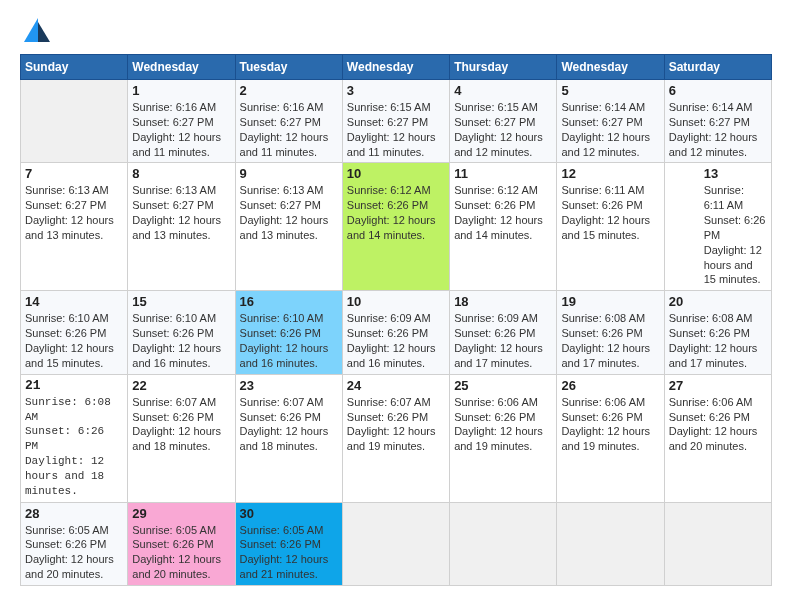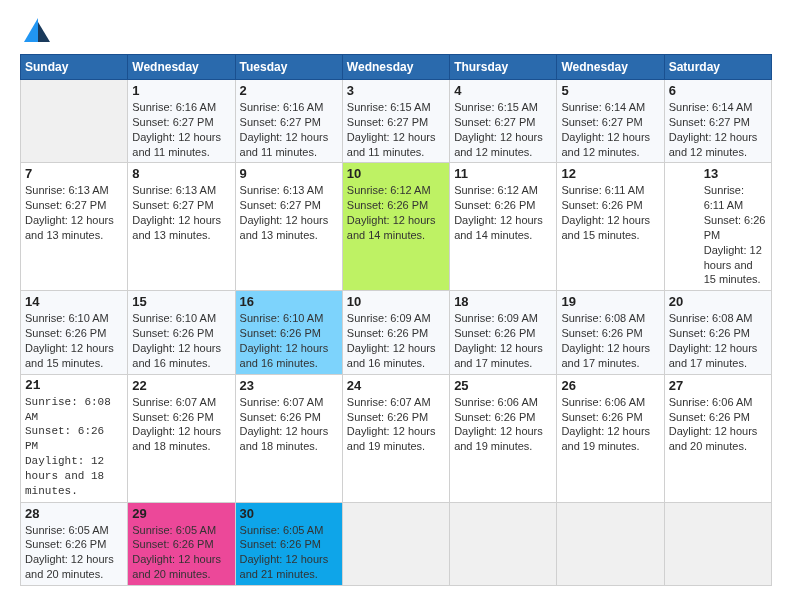--- a/index.html
+++ b/index.html
@@ -296,21 +296,21 @@
 Daylight: 12 hours and 20 minutes.</div>
           </td>
         </tr>
         <tr>
           <td style="background: rgb(247, 249, 252);">
             <span class="day-num">28</span>
             <div class="cell-content" style="white-space: pre-line;">Sunrise: 6:05 AM
 Sunset: 6:26 PM
 Daylight: 12 hours and 20 minutes.</div>
           </td>
-          <td style="background: #ec4899; margin-left: 40px;">
+          <td style="background: #f9a8d4; margin-left: 40px;">
             <span class="day-num">29</span>
             <div class="cell-content" style="white-space: pre-line;">Sunrise: 6:05 AM
 Sunset: 6:26 PM
 Daylight: 12 hours and 20 minutes.</div>
           </td>
           <td style="background: #0ea5e9;">
             <span class="day-num">30</span>
             <div class="cell-content" style="white-space: pre-line;">Sunrise: 6:05 AM
 Sunset: 6:26 PM
 Daylight: 12 hours and 21 minutes.</div>

